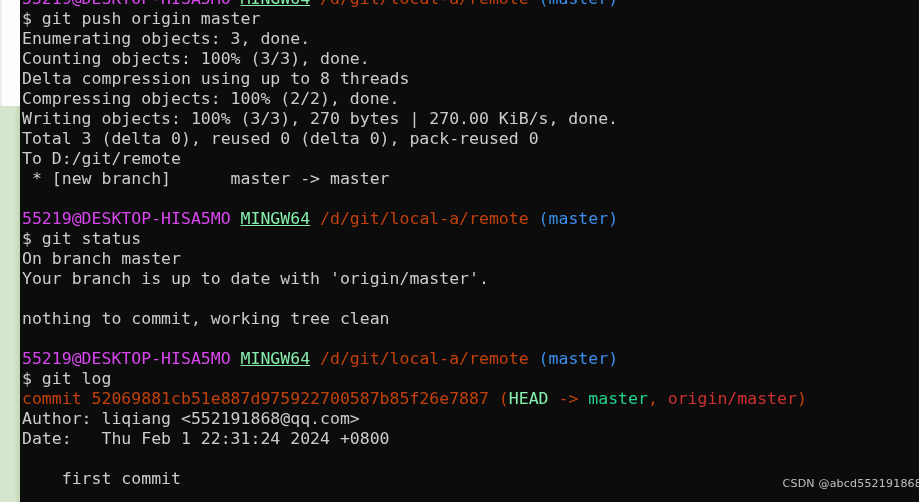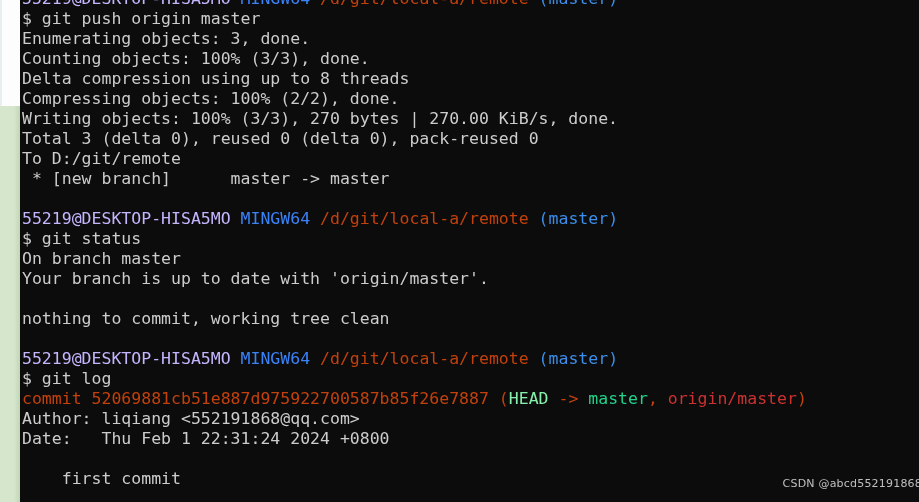--- a/index.html
+++ b/index.html
@@ -92,22 +92,22 @@
     line-height: 20px;
     white-space: pre;
     letter-spacing: 0px;
     color: #cccccc;
   }
   .line {
     height: 20px;
     padding-left: 2px;
   }
   .fg-default { color: #cccccc; }
-  .fg-green   { color: #c4b5fd; }
-  .fg-magenta { color: #3b82f6; }
+  .fg-green   { color: #d946ef; }
+  .fg-magenta { color: #86efac; text-decoration: underline; }
   .fg-yellow  { color: #c2410c; }
   .fg-blue    { color: #3b8eea; text-align: right; }
   .fg-cyan    { color: #86efac; }
   .fg-red     { color: #cd3131; }
   .fg-brgreen { color: #23d18b; }
   
   #watermark {
     position: absolute;
     right: 12px;
     bottom: 12px;

